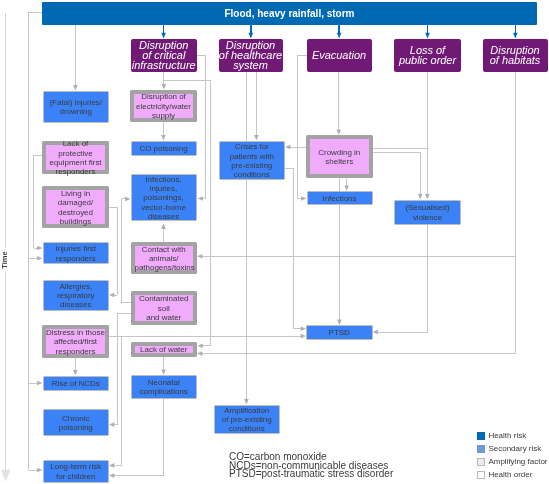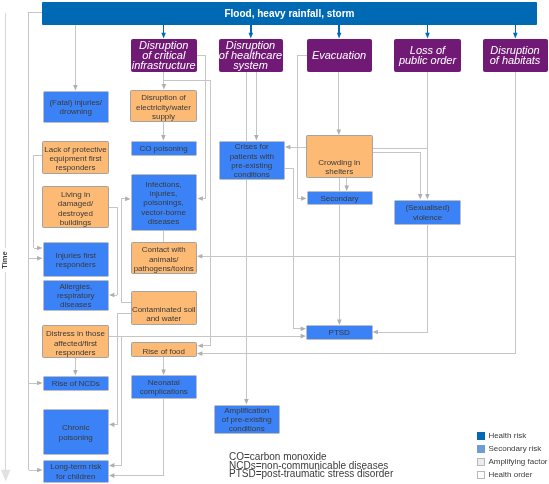--- a/index.html
+++ b/index.html
@@ -8,21 +8,21 @@
        font-family:"Liberation Sans",sans-serif;}
   #wires{position:absolute;left:0;top:0;width:549px;height:484px;}
   .box{position:absolute;box-sizing:border-box;display:flex;align-items:center;
        justify-content:center;text-align:center;font-size:8px;line-height:9.2px;
        color:#3a3a3a;letter-spacing:-0.02px;padding-top:1px;}
   .box > span{display:block;width:100%;}
   .box.primary{background:#0069b4;color:#ffffff;font-weight:bold;font-size:10px;
        border:0;border-radius:1px;padding-top:0;letter-spacing:0;}
   .box.secondary{background:#701a75;color:#ffffff;border:0;font-size:11px;
        line-height:9.6px;border-radius:2px;padding-top:1px;font-style:italic;}
-  .box.amplify{background:#fdba74;border:1px solid #a3a3a3;border-radius:1.5px;align-items:flex-end;}
+  .box.amplify{background:#f0abfc;border:4px solid #a3a3a3;border-radius:1.5px;}
   .box.impact{background:#3b82f6;border:1px solid #bdbdbd;border-radius:1.5px;}
   #axislabel{position:absolute;left:-7px;top:255px;width:24px;height:10px;text-align:center;
        font-size:7.5px;font-weight:bold;color:#3a3a3a;line-height:10px;background:#ffffff;
        transform:rotate(-90deg);transform-origin:center center;}
   #legend{position:absolute;left:476.5px;top:431px;}
   .legend-row{position:relative;height:13px;}
   .legend-swatch{position:absolute;left:0;top:1.2px;width:8px;height:8px;box-sizing:border-box;}
   .legend-swatch.primary{background:#0069b4;}
   .legend-swatch.secondary{background:#6e9dd4;}
   .legend-swatch.amplify{background:#ececec;border:1px solid #b9b9b9;}
@@ -216,70 +216,70 @@
       </div>
       <div class="box impact" style="left: 42.5px; top: 90.5px; width: 66.5px; height: 32px;">
         <span>(Fatal) injuries/<br>drowning</span>
       </div>
       <div class="box amplify" style="left: 42px; top: 141px; width: 67px; height: 32.5px;">
         <span>Lack of protective<br>equipment first<br>responders</span>
       </div>
       <div class="box amplify" style="left: 42px; top: 186px; width: 67px; height: 42px;">
         <span>Living in<br>damaged/<br>destroyed<br>buildings</span>
       </div>
-      <div class="box impact" style="left: 42.5px; top: 242px; width: 66.5px; height: 35px;">
+      <div class="box impact" style="left: 42.5px; top: 242px; width: 66.5px; height: 22px;">
         <span>Injuries first<br>responders</span>
       </div>
       <div class="box impact" style="left: 42.5px; top: 279.5px; width: 66.5px; height: 31.5px; justify-content: flex-end;">
         <span>Allergies,<br>respiratory<br>diseases</span>
       </div>
       <div class="box amplify" style="left: 42px; top: 325px; width: 67px; height: 33px;">
         <span>Distress in those<br>affected/first<br>responders</span>
       </div>
       <div class="box impact" style="left: 42.5px; top: 375.5px; width: 66.5px; height: 15px;">
         <span>Rise of NCDs</span>
       </div>
-      <div class="box impact" style="left: 42.5px; top: 409px; width: 66.5px; height: 46px;">
+      <div class="box impact" style="left: 42.5px; top: 409px; width: 66.5px; height: 27px;">
         <span>Chronic<br>poisoning</span>
       </div>
       <div class="box impact" style="left: 42.5px; top: 459.5px; width: 66.5px; height: 23px;">
         <span>Long-term risk<br>for children</span>
       </div>
       <div class="box amplify" style="left: 130px; top: 89.5px; width: 67px; height: 32.5px;">
         <span>Disruption of<br>electricity/water<br>supply</span>
       </div>
       <div class="box impact" style="left: 130.5px; top: 140.5px; width: 66px; height: 15px;">
         <span>CO poisoning</span>
       </div>
-      <div class="box impact" style="left: 130.5px; top: 174px; width: 66px; height: 57px; justify-content: flex-end;">
+      <div class="box impact" style="left: 130.5px; top: 174px; width: 66px; height: 47px; justify-content: flex-end;">
         <span>Infections,<br>injuries,<br>poisonings,<br>vector-borne<br>diseases</span>
       </div>
       <div class="box amplify" style="left: 130.5px; top: 242px; width: 66.5px; height: 32px;">
         <span>Contact with<br>animals/<br>pathogens/toxins</span>
       </div>
       <div class="box amplify" style="left: 130.5px; top: 291px; width: 66.5px; height: 33.5px;">
         <span>Contaminated soil<br>and water</span>
       </div>
       <div class="box amplify" style="left: 130.5px; top: 342px; width: 66.5px; height: 15px;">
-        <span>Rise of food</span>
+        <span>Lack of water</span>
       </div>
       <div class="box impact" style="left: 130.5px; top: 375px; width: 66.5px; height: 23.5px;">
         <span>Neonatal<br>complications</span>
       </div>
       <div class="box impact" style="left: 218.5px; top: 140.5px; width: 66.5px; height: 39.5px;">
         <span>Crises for<br>patients with<br>pre-existing<br>conditions</span>
       </div>
       <div class="box impact" style="left: 214px; top: 404.5px; width: 65.5px; height: 29px;">
         <span>Amplification<br>of pre-existing<br>conditions</span>
       </div>
       <div class="box amplify" style="left: 306px; top: 135px; width: 66.5px; height: 42.5px;">
         <span>Crowding in<br>shelters</span>
       </div>
       <div class="box impact" style="left: 306.5px; top: 191px; width: 66px; height: 14px;">
-        <span>Secondary</span>
+        <span>Infections</span>
       </div>
       <div class="box impact" style="left: 306px; top: 325px; width: 66.5px; height: 15px;">
         <span>PTSD</span>
       </div>
       <div class="box impact" style="left: 394px; top: 199.5px; width: 67px; height: 25px;">
         <span>(Sexualised)<br>violence</span>
       </div>
     </div>
 
   <div id="legend">

